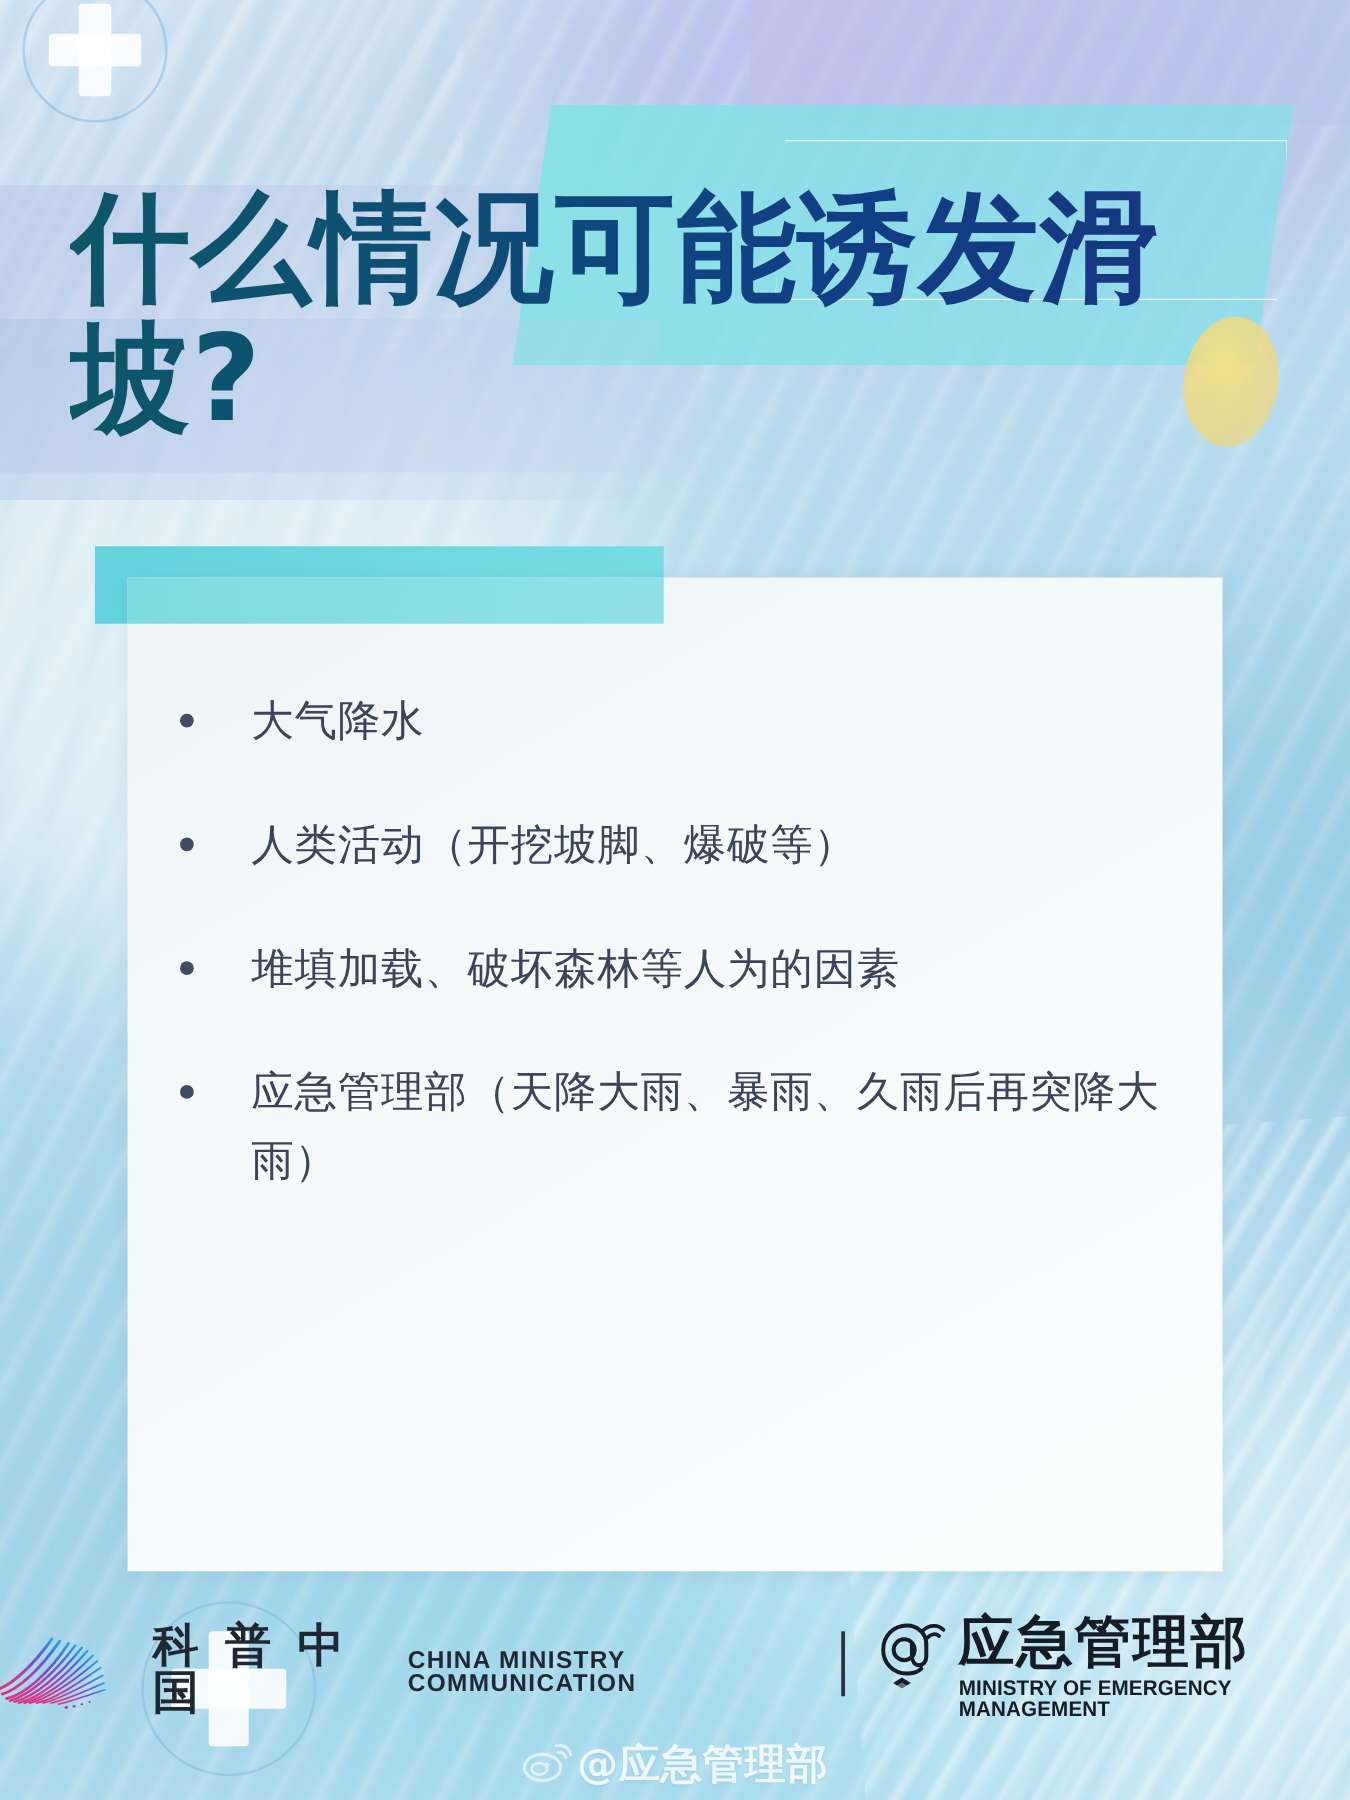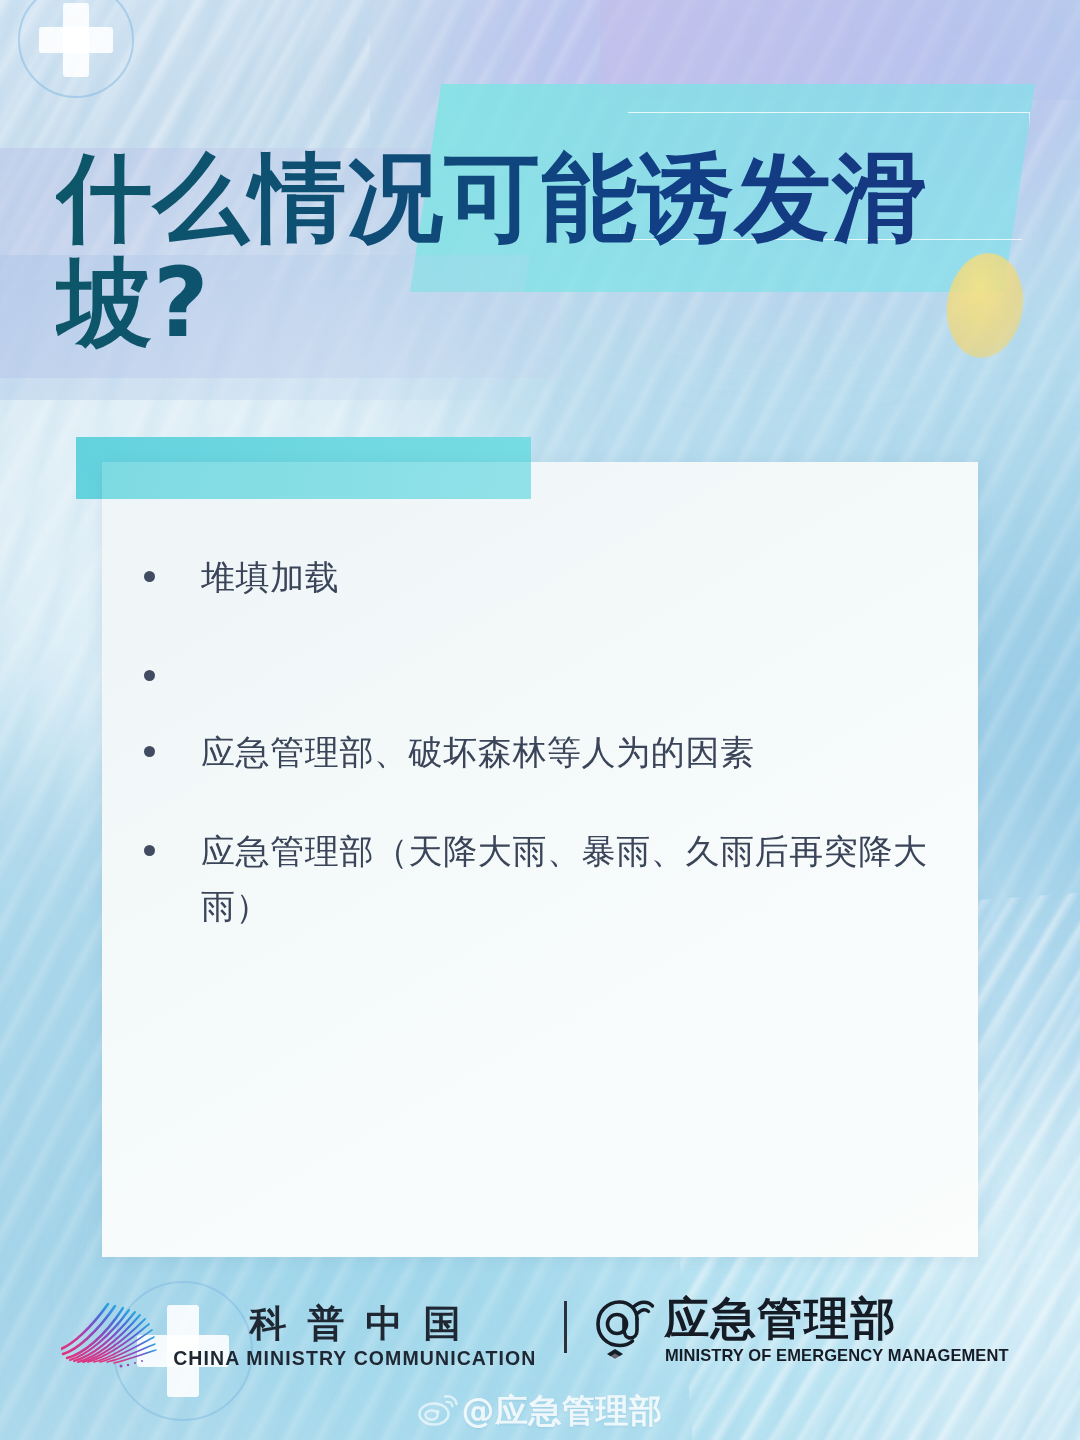--- a/index.html
+++ b/index.html
@@ -190,37 +190,37 @@
     font-family:"DejaVu Sans","Liberation Sans",sans-serif;
   }
 
   
   .footer {
     position:absolute; left:0; top:1292px; width:1080px;
     display:flex; align-items:center; justify-content:center;
   }
   .logo-kepu { display:flex; align-items:flex-end; gap:16px; }
   .fan { width:96px; height:78px; display:block; }
-  .kepu-text { display:flex; flex-direction:column; align-items:center;
+  .kepu-text { display:flex; flex-direction:row; align-items:center;
                transform:translateY(-2px); }
   .kepu-cn {
     font-size:37px; font-weight:700; letter-spacing:21px;
     color:#1f2733; line-height:1; padding-left:21px;
     font-family:"DejaVu Sans","Liberation Sans",sans-serif;
   }
   .kepu-en {
     font-size:19.5px; font-weight:600; letter-spacing:1.1px;
     color:#1f2733; margin-top:7px; line-height:1;
     font-family:"Liberation Sans",sans-serif;
   }
   .divider {
     width:3px; height:52px; background:#2a323d;
     margin:0 27px 8px 27px;
   }
-  .logo-mem { display:flex; align-items:flex-end; gap:9px; }
+  .logo-mem { display:flex; gap:9px; }
   .at-mark { width:62px; height:68px; display:block; }
   .mem-text { display:flex; flex-direction:column; transform:translateY(-1px); }
   .mem-cn {
     font-size:45px; font-weight:700; letter-spacing:1.5px;
     color:#151c26; line-height:1;
     font-family:"DejaVu Sans","Liberation Sans",sans-serif;
   }
   .mem-en {
     font-size:17px; font-weight:700; letter-spacing:.1px;
     color:#151c26; margin-top:6px; line-height:1;
@@ -271,28 +271,29 @@
 
   <h1 class="title">什么情况可能诱发滑坡?</h1>
 
   <div class="card-accent"></div>
   <div class="card"></div>
   <div class="card-accent2"></div>
 
   <ul class="list">
     <li class="item">
       <span class="bullet"></span>
-      <span class="item-text">堆填加载</span>
+      <span class="item-text">大气降水</span>
     </li>
     <li class="item">
       <span class="bullet"></span>
+      <span class="item-text">人类活动（开挖坡脚、爆破等）</span>
     </li>
     <li class="item">
       <span class="bullet"></span>
-      <span class="item-text">应急管理部、破坏森林等人为的因素</span>
+      <span class="item-text">堆填加载、破坏森林等人为的因素</span>
     </li>
     <li class="item">
       <span class="bullet"></span>
       <span class="item-text">应急管理部（天降大雨、暴雨、久雨后再突降大雨）</span>
     </li>
   </ul>
 
   <div class="cross-badge cb-bot">
     <div class="ring"></div>
     <div class="cross-v"></div>

